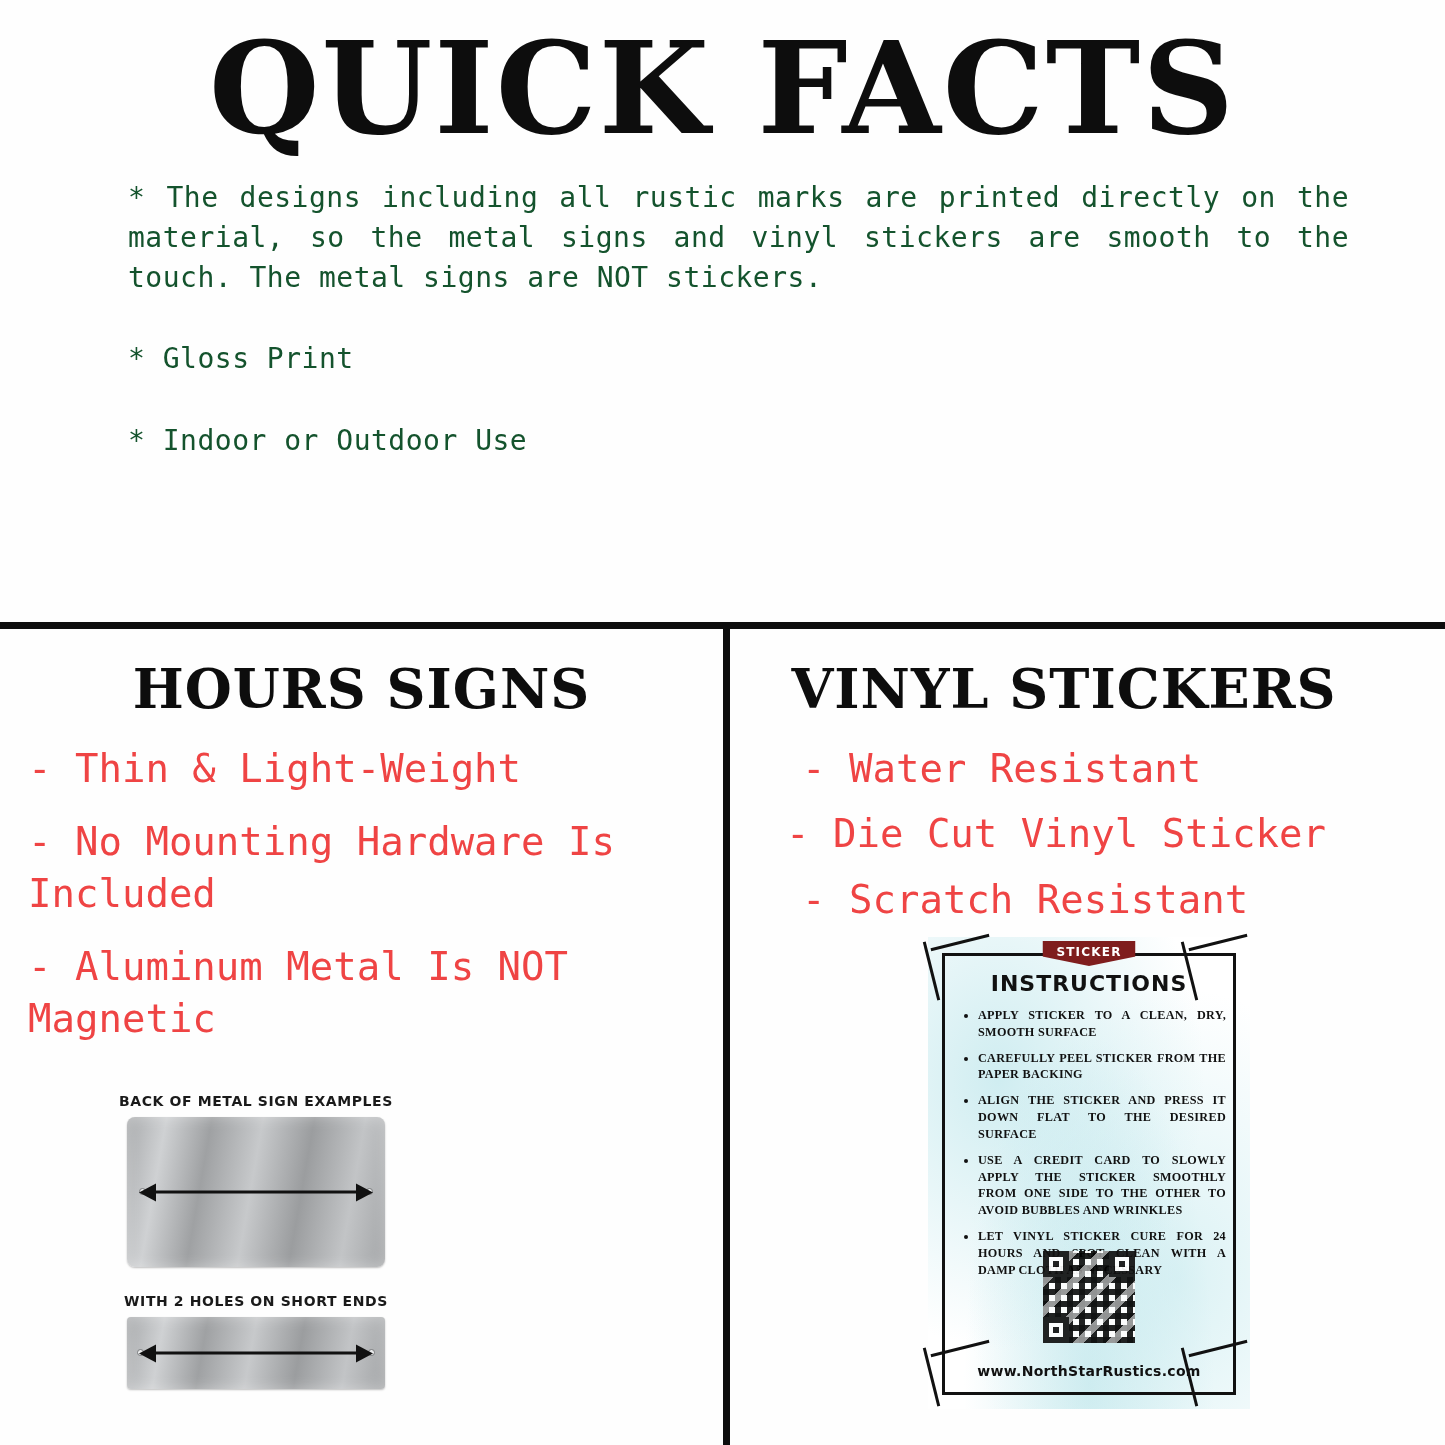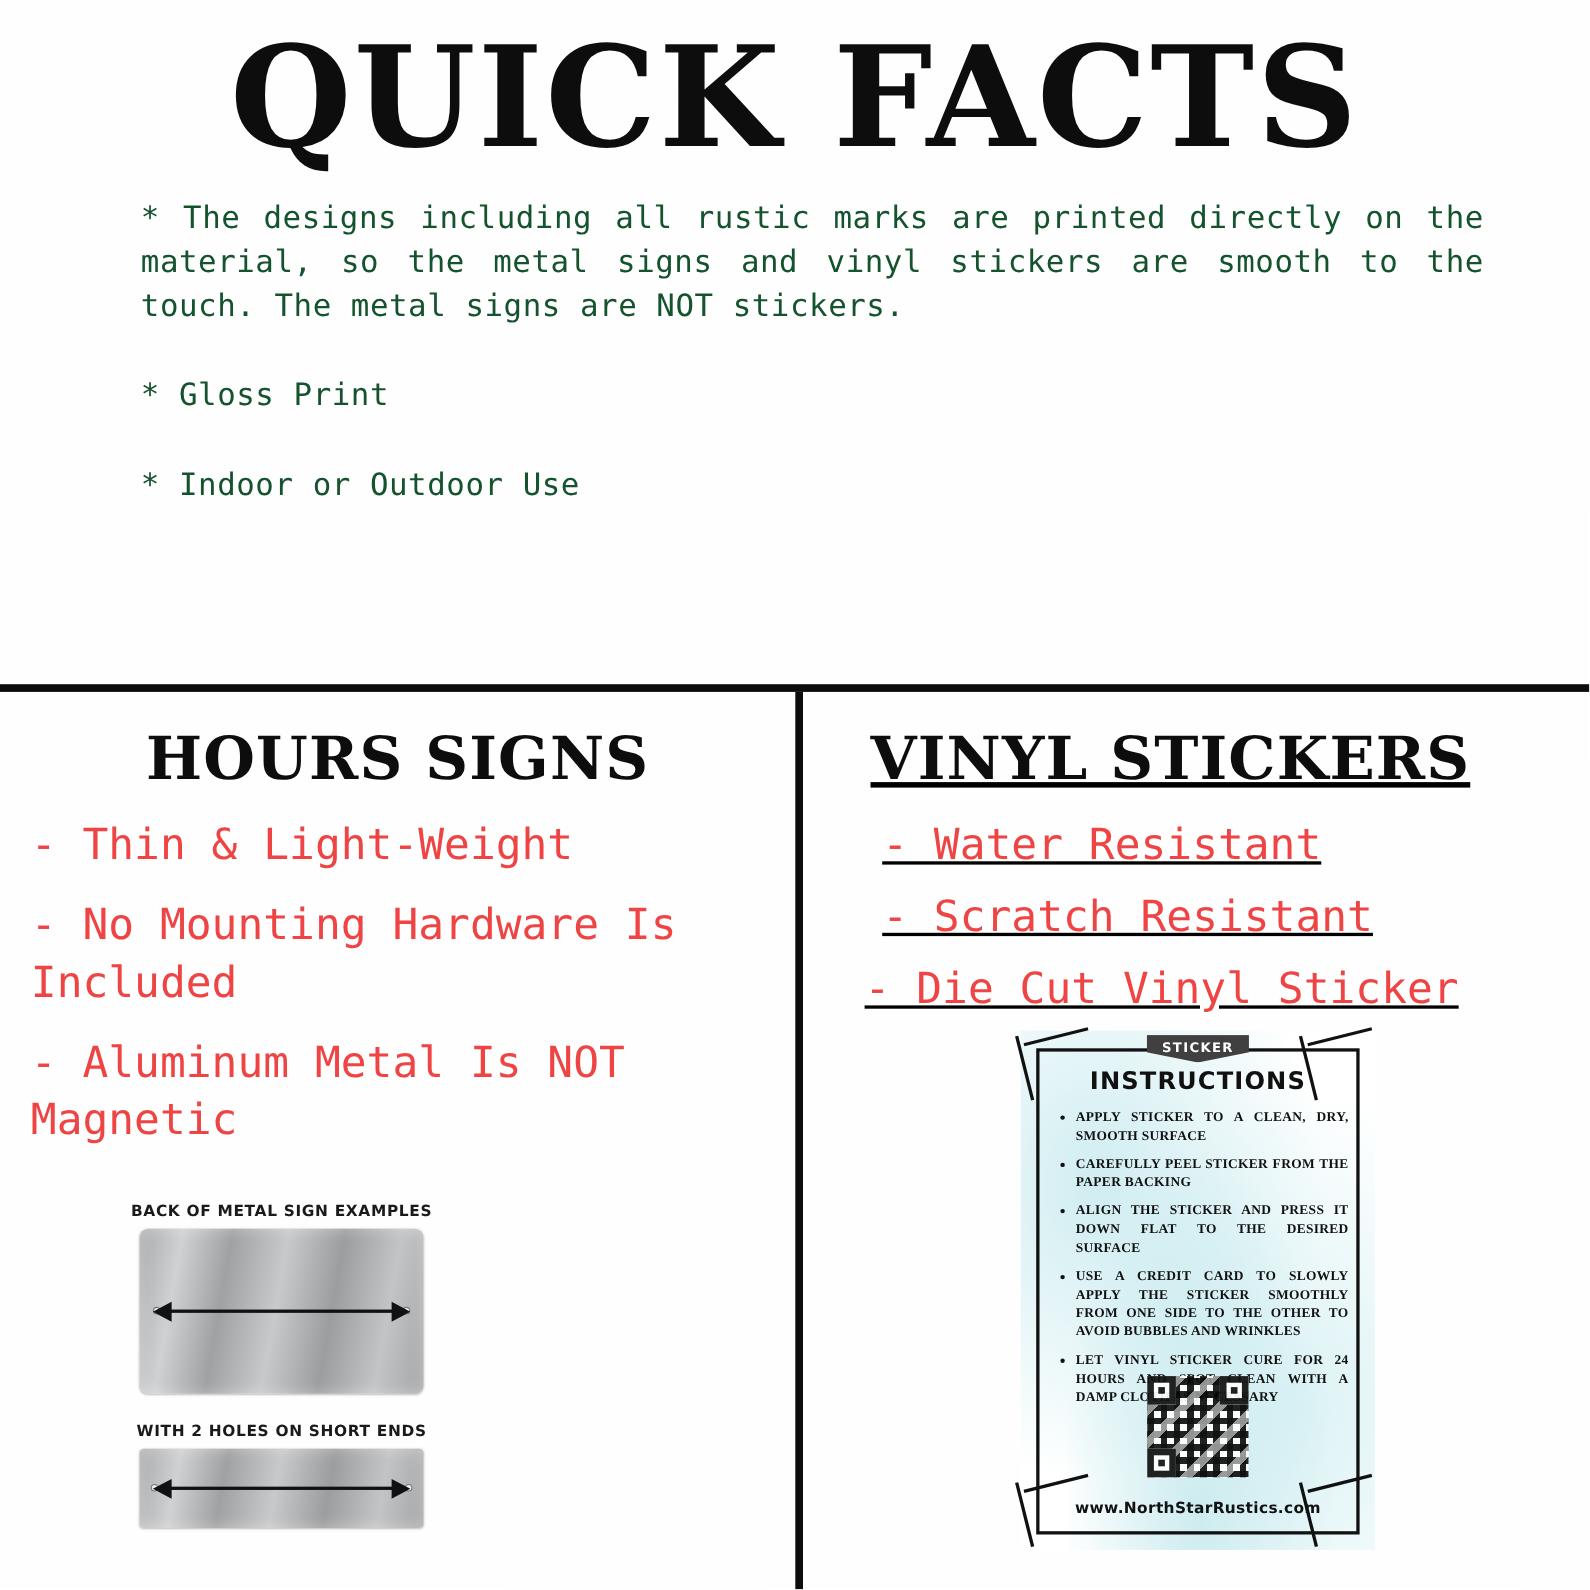--- a/index.html
+++ b/index.html
@@ -76,21 +76,21 @@
     background: #0d0d0d;
   }
 
   
   .col {
     position: absolute;
     top: 629px;
     height: 816px;
   }
   .col.left { left: 0; width: 723px; }
-  .col.right { left: 730px; width: 668px; text-decoration: underline; }
+  .col.right { left: 730px; width: 668px; }
 
   .col-title {
     font-family: "DejaVu Serif", serif;
     font-weight: bold;
     font-size: 54px;
     text-align: center;
     color: #0d0d0d;
     margin: 28px 0 12px 0;
     letter-spacing: 1px;
     white-space: nowrap;
@@ -190,21 +190,21 @@
   .bl { left: 2px; bottom: 2px; }
   .br { right: 2px; bottom: 2px; }
   .corner i.h { height: 3px; width: 60px; top: 0; left: 0; transform: rotate(-14deg); }
   .corner i.v { width: 3px; height: 60px; left: 0; top: 0; transform: rotate(-14deg); }
 
   .sticker-tab {
     position: absolute;
     left: 50%;
     top: 4px;
     transform: translateX(-50%);
-    background: #404040;
+    background: #7f1d1d;
     color: #fff;
     font-family: "DejaVu Sans", sans-serif;
     font-weight: bold;
     font-size: 12px;
     letter-spacing: 1.2px;
     padding: 4px 14px 7px 14px;
     clip-path: polygon(0 0, 100% 0, 100% 62%, 50% 100%, 0 62%);
     z-index: 3;
   }
   .card-head {
@@ -315,22 +315,22 @@
         <span class="hole" style="right:10px; top:50%; margin-top:-4px;"></span>
         <span class="arrow"></span>
       </div>
     </div>
 
   </div>
 
   <div class="col right">
     <div class="col-title">VINYL STICKERS</div>
     <div class="bullet">- Water Resistant</div>
+    <div class="bullet tight" style="margin-left:56px;">- Die Cut Vinyl Sticker</div>
     <div class="bullet tight">- Scratch Resistant</div>
-    <div class="bullet tight" style="margin-left:56px;">- Die Cut Vinyl Sticker</div>
   </div>
 
   <div class="card-wrap">
     <div class="card-tex"></div>
     <div class="corner tl">
         <i class="h"></i>
         <i class="v"></i>
       </div>
     <div class="corner tr">
         <i class="h"></i>

